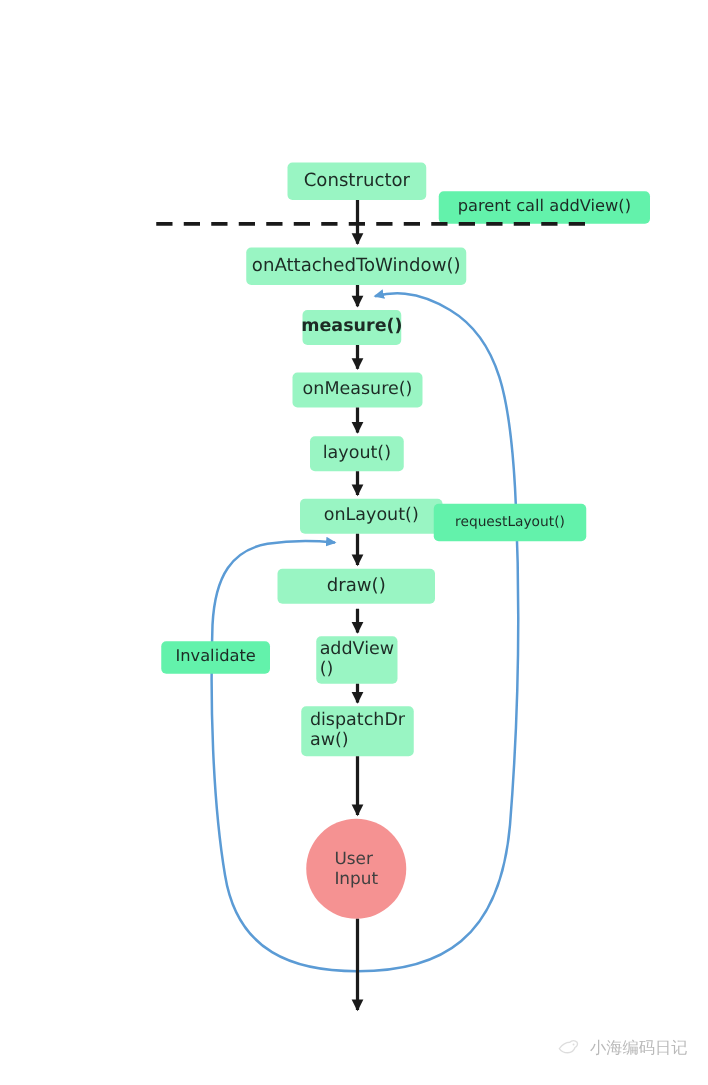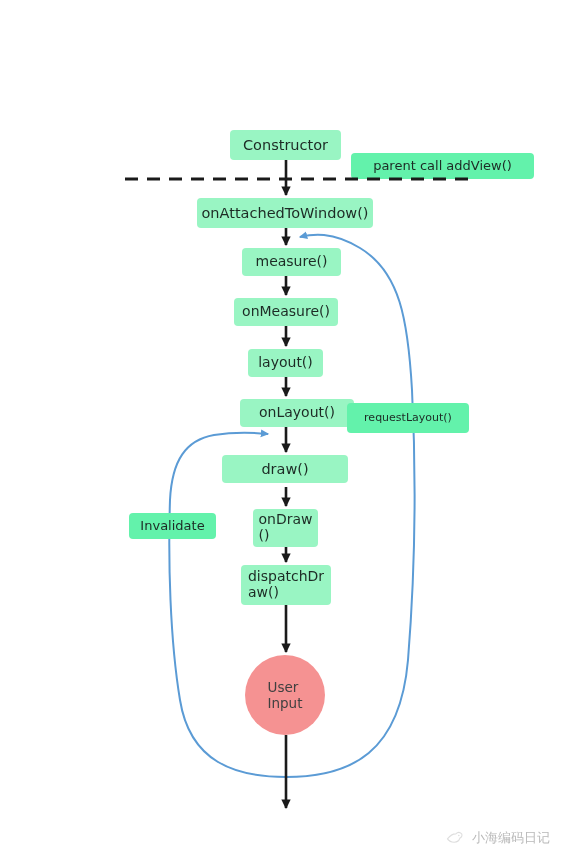--- a/index.html
+++ b/index.html
@@ -76,30 +76,30 @@
       <line x1="286" y1="427" x2="286" y2="452"></line>
       <line x1="286" y1="487" x2="286" y2="506"></line>
       <line x1="286" y1="547" x2="286" y2="562"></line>
       <line x1="286" y1="605" x2="286" y2="652"></line>
       <line x1="286" y1="735" x2="286" y2="808"></line>
     </g>
   </svg>
 
   <div id="nodes-layer">
       <div class="node" style="left: 230px; top: 130px; width: 111px; height: 30px; font-size: 14.5px;">Constructor</div>
-      <div class="node lbl" style="left: 351px; top: 153px; width: 183px; height: 26px; font-size: 13px;">parent call addView()</div>
+      <div class="node lbl" style="left: 351px; top: 153px; width: 169px; height: 26px; font-size: 13px;">parent call addView()</div>
       <div class="node" style="left: 197px; top: 198px; width: 176px; height: 30px; font-size: 14.5px;">onAttachedToWindow()</div>
-      <div class="node" style="left: 242px; top: 248px; width: 99px; height: 28px; font-size: 14px;">measure()</div>
+      <div class="node" style="left: 242px; top: 248px; width: 79px; height: 28px; font-size: 14px; font-weight: bold;">measure()</div>
       <div class="node" style="left: 234px; top: 298px; width: 104px; height: 28px; font-size: 14px;">onMeasure()</div>
       <div class="node" style="left: 248px; top: 349px; width: 75px; height: 28px; font-size: 14px;">layout()</div>
       <div class="node" style="left: 240px; top: 399px; width: 114px; height: 28px; font-size: 14px;">onLayout()</div>
       <div class="node lbl" style="left: 347px; top: 403px; width: 122px; height: 30px; font-size: 11px;">requestLayout()</div>
       <div class="node" style="left: 222px; top: 455px; width: 126px; height: 28px; font-size: 14.5px;">draw()</div>
       <div class="node lbl" style="left: 129px; top: 513px; width: 87px; height: 26px; font-size: 13px;">Invalidate</div>
-      <div class="node" style="left: 253px; top: 509px; width: 65px; height: 38px; font-size: 14px;">onDraw
+      <div class="node" style="left: 253px; top: 509px; width: 65px; height: 38px; font-size: 14px;">addView
 ()</div>
       <div class="node" style="left: 241px; top: 565px; width: 90px; height: 40px; font-size: 14px;">dispatchDr
 aw()</div>
       <div class="node circle" style="left: 245px; top: 655px; width: 80px; height: 80px; font-size: 13.5px;">User
 Input</div>
     </div>
 
   <div class="wm">
     <svg class="glyph" viewBox="0 0 24 24">
       <path d="M3 13 C6 9 9 7 13 7 C15 5 18 5 20 7 C21 9 20 11 18 12

